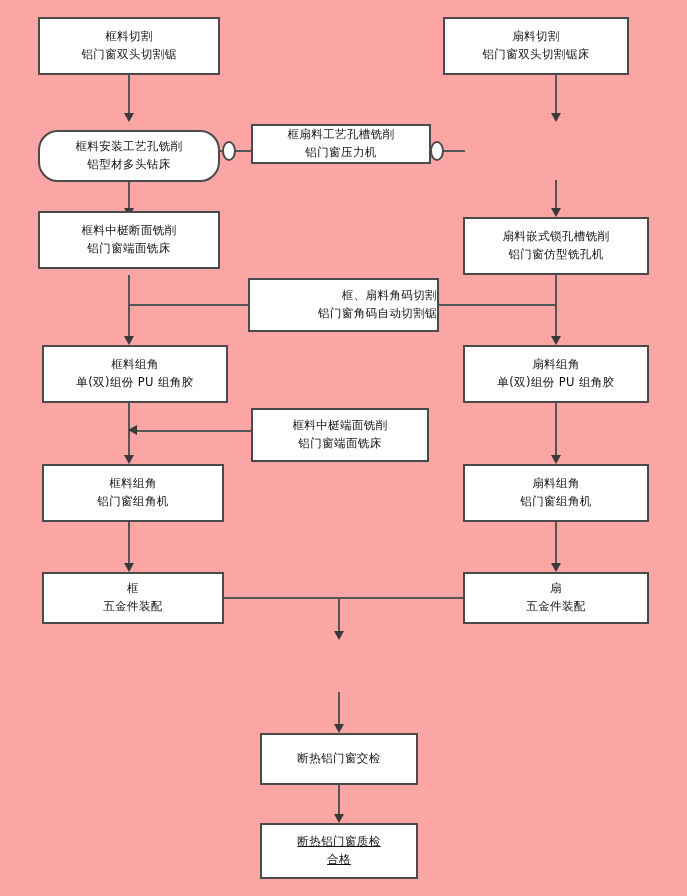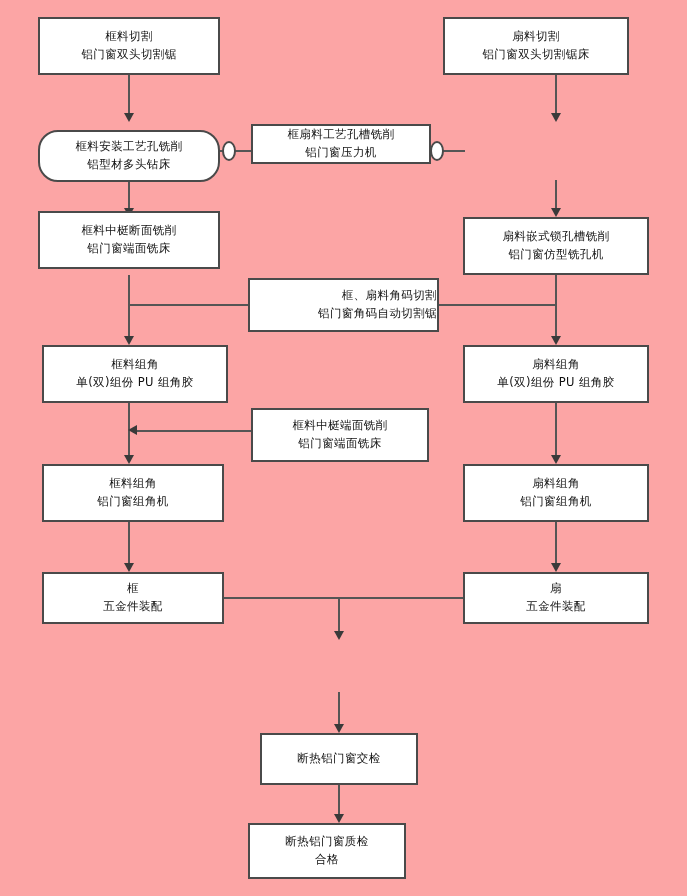--- a/index.html
+++ b/index.html
@@ -193,18 +193,18 @@
   <div class="node" style="left:463px; top:572px; width:186px; height:52px;">
     <span class="ln">扇</span>
     <span class="ln">五金件装配</span>
   </div>
 
 
   <div class="node" style="left:260px; top:733px; width:158px; height:52px;">
     <span class="ln">断热铝门窗交检</span>
   </div>
 
-  <div class="node" style="left:248px; top:823px; width:158px; height:56px;">
+  <div class="node" style="left:260px; top:823px; width:158px; height:56px;text-decoration:underline;">
     <span class="ln">断热铝门窗质检</span>
     <span class="ln">合格</span>
   </div>
 
 </div>
 
 </body></html>

